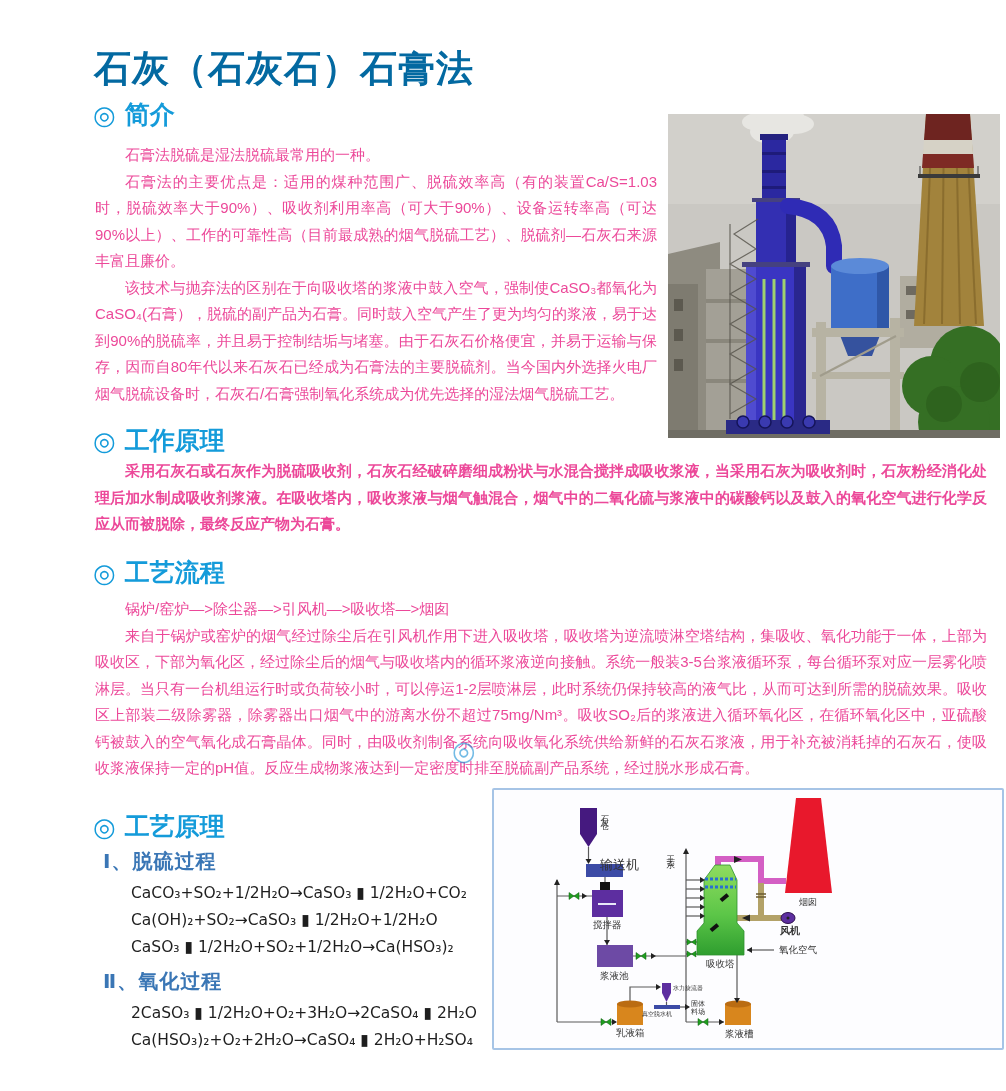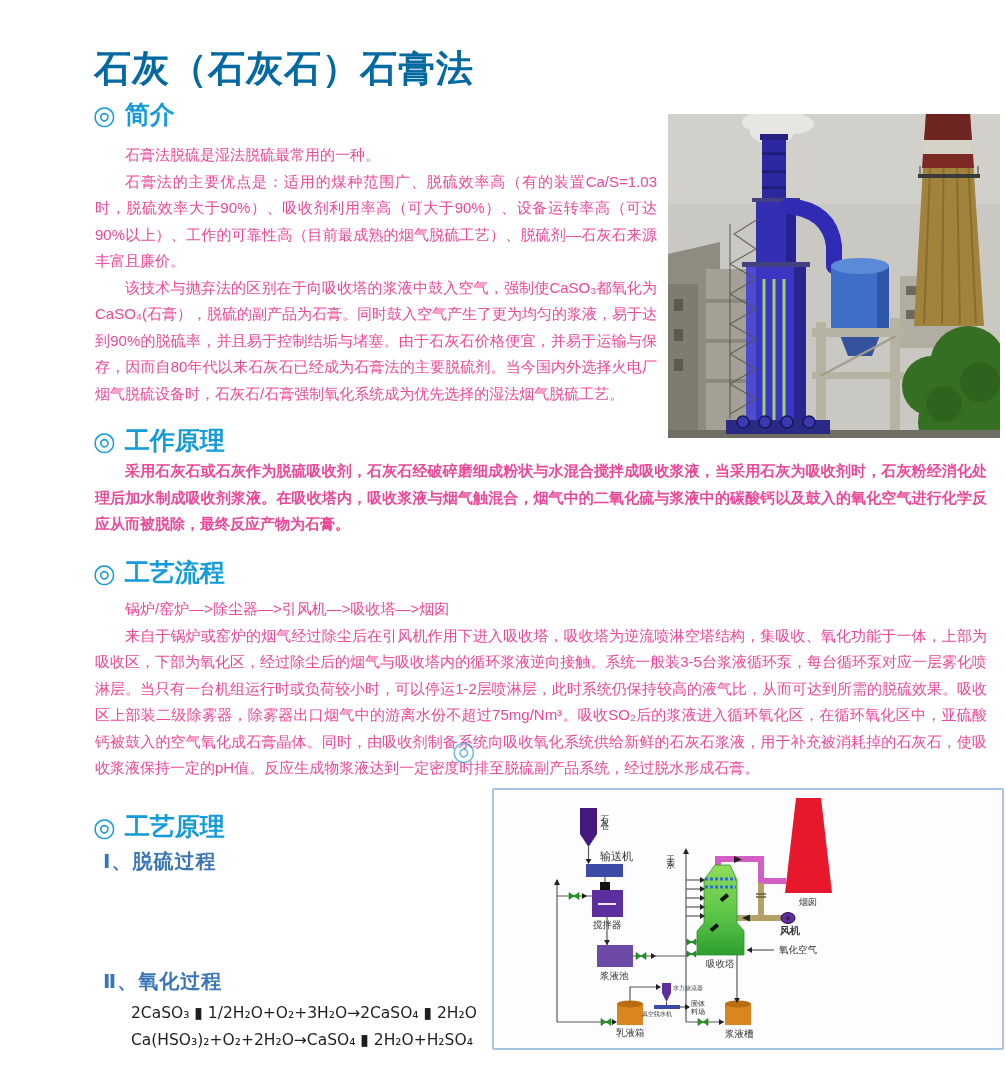--- a/index.html
+++ b/index.html
@@ -180,20 +180,25 @@
     <p>来自于锅炉或窑炉的烟气经过除尘后在引风机作用下进入吸收塔，吸收塔为逆流喷淋空塔结构，集吸收、氧化功能于一体，上部为吸收区，下部为氧化区，经过除尘后的烟气与吸收塔内的循环浆液逆向接触。系统一般装3-5台浆液循环泵，每台循环泵对应一层雾化喷淋层。当只有一台机组运行时或负荷较小时，可以停运1-2层喷淋层，此时系统仍保持较高的液气比，从而可达到所需的脱硫效果。吸收区上部装二级除雾器，除雾器出口烟气中的游离水份不超过75mg/Nm³。吸收SO₂后的浆液进入循环氧化区，在循环氧化区中，亚硫酸钙被鼓入的空气氧化成石膏晶体。同时，由吸收剂制备系统向吸收氧化系统供给新鲜的石灰石浆液，用于补充被消耗掉的石灰石，使吸收浆液保持一定的pH值。反应生成物浆液达到一定密度时排至脱硫副产品系统，经过脱水形成石膏。</p>
   </div>
 
   <div class="abs deco-circle">◎</div>
 
   <div class="abs sec-head" style="top:810px;">
     <span class="marker">◎</span><span>工艺原理</span>
   </div>
 
   <div class="abs sub-head" style="top:848px;">Ⅰ、脱硫过程</div>
+  <div class="abs equations" style="top:880px;">
+    <div>CaCO₃+SO₂+1/2H₂O→CaSO₃ ▮ 1/2H₂O+CO₂</div>
+    <div>Ca(OH)₂+SO₂→CaSO₃ ▮ 1/2H₂O+1/2H₂O</div>
+    <div>CaSO₃ ▮ 1/2H₂O+SO₂+1/2H₂O→Ca(HSO₃)₂</div>
+  </div>
 
   <div class="abs sub-head" style="top:968px;">Ⅱ、氧化过程</div>
   <div class="abs equations" style="top:1000px;">
     <div>2CaSO₃ ▮ 1/2H₂O+O₂+3H₂O→2CaSO₄ ▮ 2H₂O</div>
     <div>Ca(HSO₃)₂+O₂+2H₂O→CaSO₄ ▮ 2H₂O+H₂SO₄</div>
   </div>
 
   <div class="abs diagram-frame">
     <svg width="508" height="258" viewBox="0 0 508 258" style="position:absolute;left:0;top:0;">
 
@@ -297,21 +302,21 @@
         <polygon points="258,157 253,160 258,163"></polygon>
         <polygon points="162,194 167,197 162,200"></polygon>
         <polygon points="191,214 196,217 191,220"></polygon>
         <polygon points="240,66 248,69.5 240,73"></polygon>
         <polygon points="256,124.5 248,128 256,131.5"></polygon>
         <polygon points="240,208 246,208 243,213"></polygon>
       </g>
     </svg>
 
     <div class="dlabel vert" style="left:106px;top:19px;font-size:8.5px;">石灰仓</div>
-    <div class="dlabel" style="left:106px;top:60px;font-size:11px;">输送机</div>
+    <div class="dlabel" style="left:106px;top:68px;font-size:13px;">输送机</div>
     <div class="dlabel" style="left:99px;top:130px;font-size:9.5px;">搅拌器</div>
     <div class="dlabel" style="left:106px;top:181px;font-size:9.5px;">浆液池</div>
     <div class="dlabel" style="left:122px;top:239px;font-size:9.5px;font-family:Liberation Mono, monospace;">乳液箱</div>
     <div class="dlabel" style="left:179px;top:195px;font-size:6px;">水力旋流器</div>
     <div class="dlabel" style="left:148px;top:221px;font-size:6px;">真空脱水机</div>
     <div class="dlabel" style="left:197px;top:210px;font-size:7px;width:16px;white-space:normal;">固体料场</div>
     <div class="dlabel" style="left:231px;top:239px;font-size:9.5px;">浆液槽</div>
     <div class="dlabel" style="left:212px;top:169px;font-size:9.5px;">吸收塔</div>
     <div class="dlabel" style="left:286px;top:135px;font-size:10px;font-weight:bold;">风机</div>
     <div class="dlabel" style="left:285px;top:155px;font-size:9.5px;">氧化空气</div>

